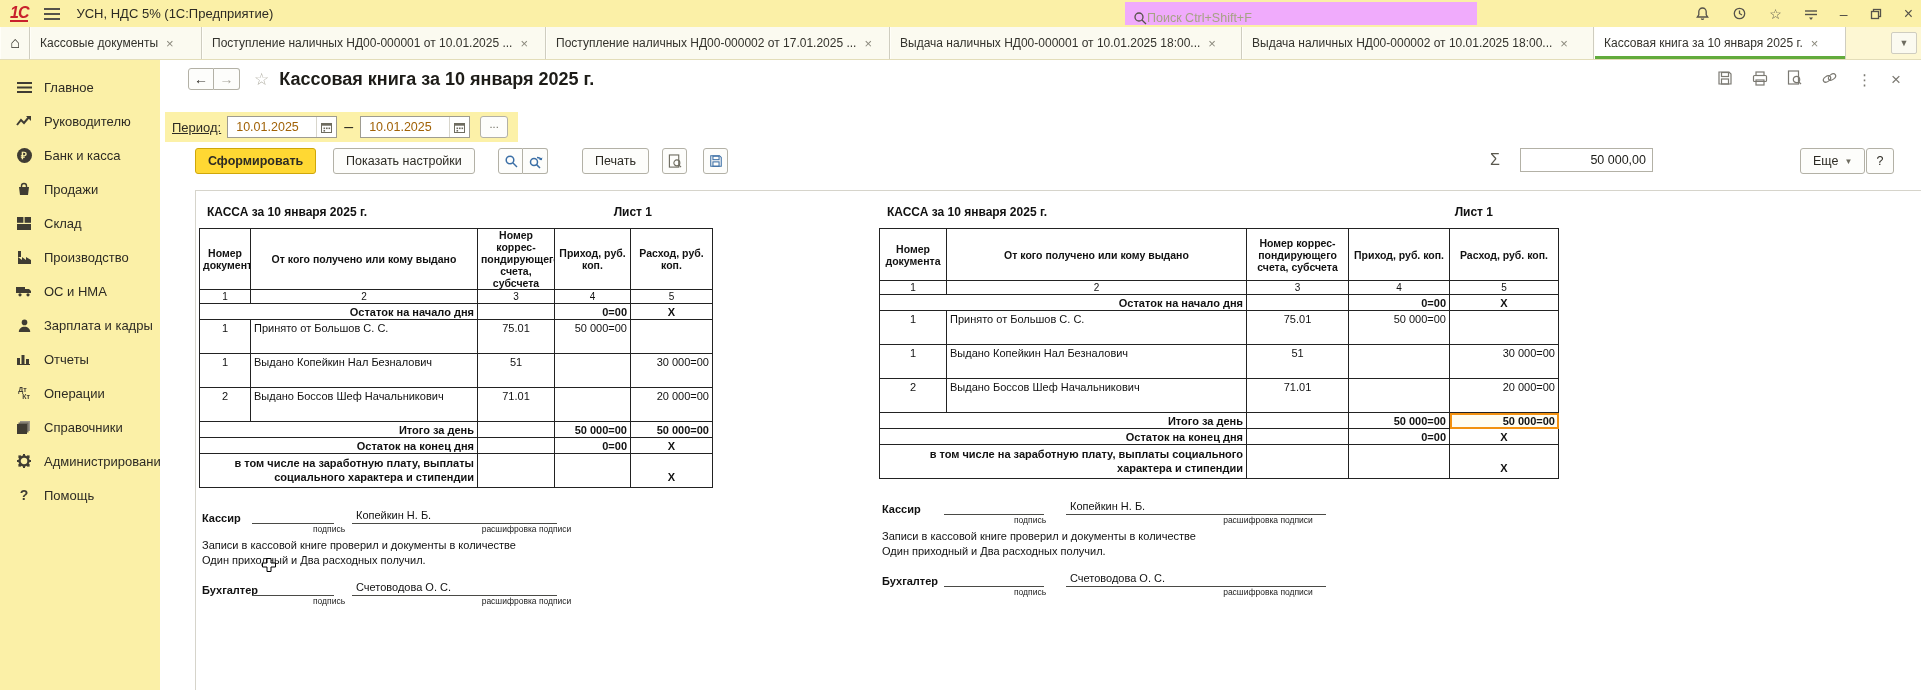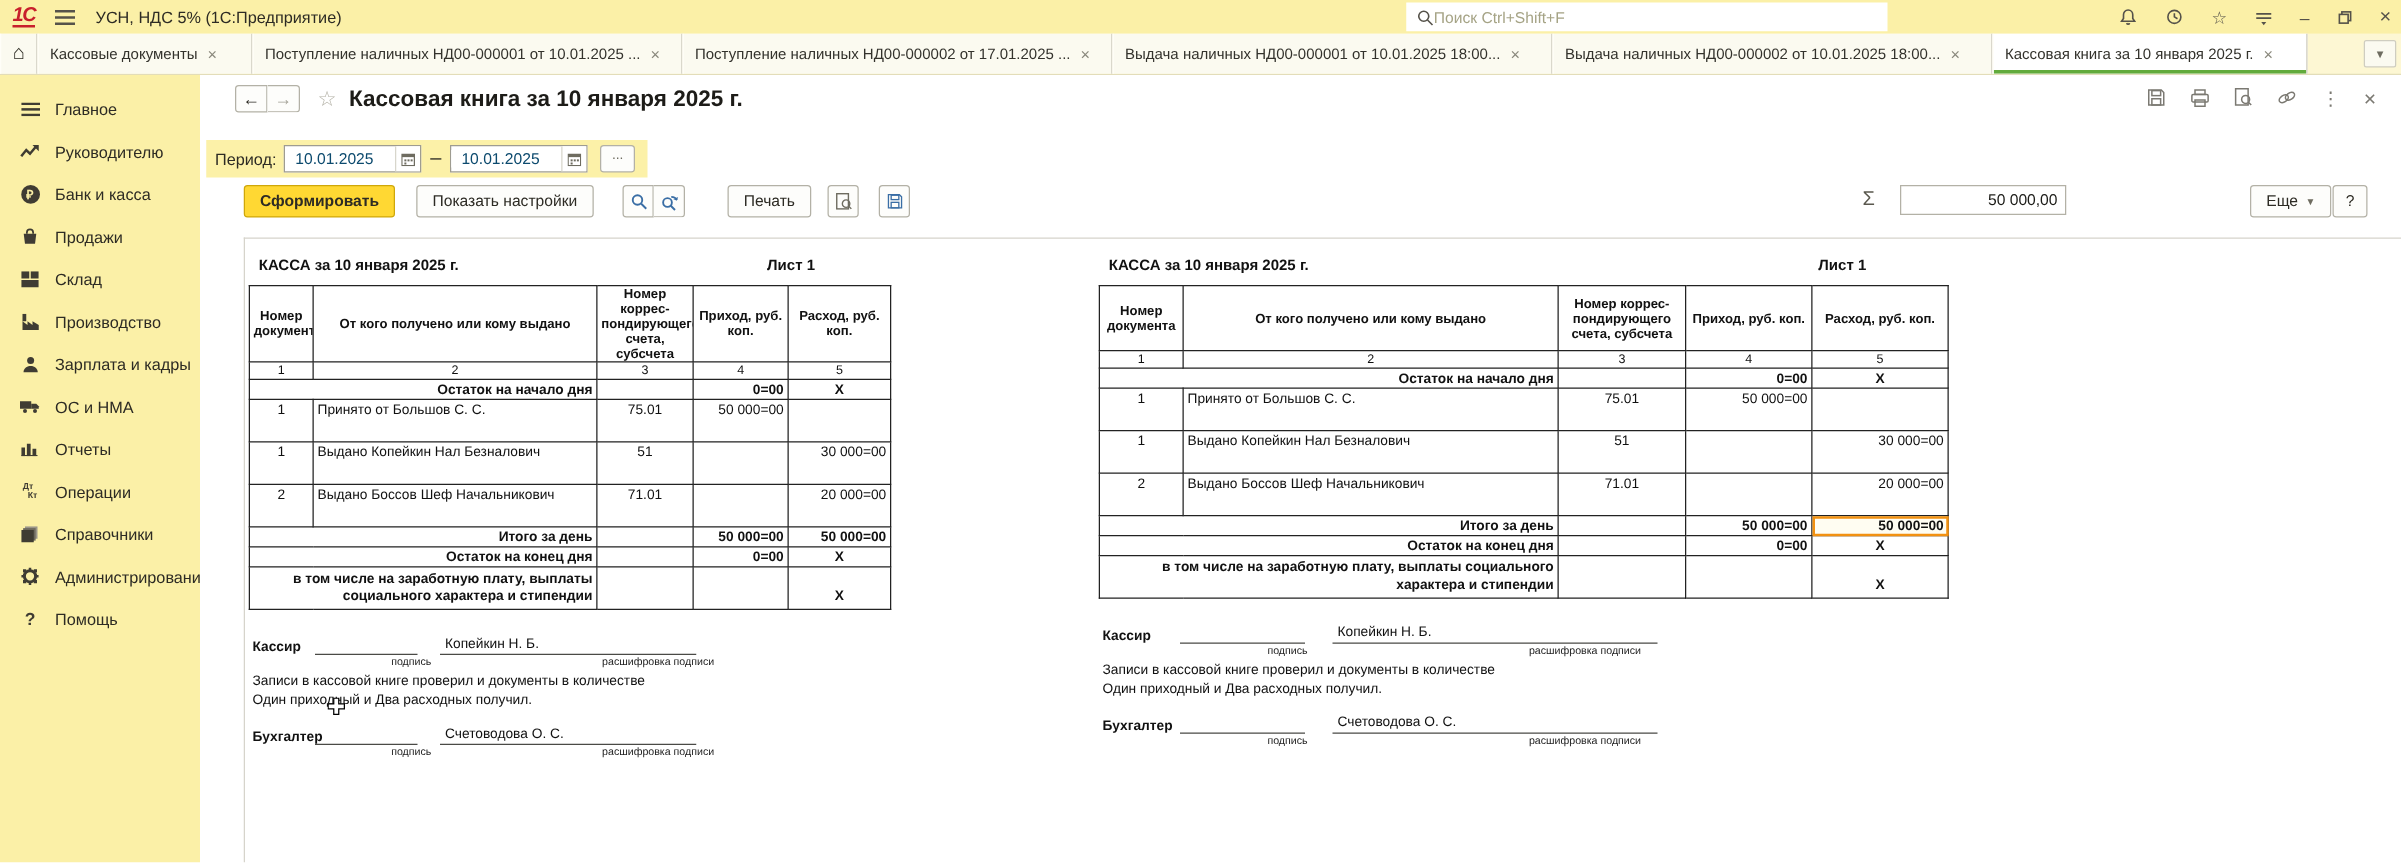--- a/index.html
+++ b/index.html
@@ -6,22 +6,22 @@
   html,body { width:1921px; height:690px; overflow:hidden;
     font-family:"Liberation Sans", sans-serif; background:#fff; color:#1c1c18; }
 
   
   .topbar { height:27px; background:#fbf0a7; display:flex; align-items:center; position:relative; }
   .logo-1c { font-weight:bold; font-style:italic; font-size:16px; color:#c8202c;
     margin-left:10px; letter-spacing:-1px; border-bottom:2px solid #c8202c; line-height:15px; }
   .burger { width:16px; height:12px; margin-left:16px; display:flex; flex-direction:column; justify-content:space-between; cursor:pointer;}
   .burger i { display:block; height:2px; background:#55524a; }
   .win-title { font-size:13px; color:#2d2b24; margin-left:16px; }
-  .searchbox { position:absolute; left:1125px; top:2px; width:385px; height:23px;
-    background:#ffffff; display:flex; align-items:center; padding-left:8px; }
+  .searchbox { position:absolute; left:1125px; top:2px; width:352px; height:23px;
+    background:#f0abfc; display:flex; align-items:flex-end; padding-left:8px; }
   .searchbox input { border:none; background:transparent; outline:none; font-size:12.5px;
     color:#6e6c58; width:330px; font-family:"Liberation Sans",sans-serif; }
   .searchbox input::placeholder { color:#a5a385; }
   .tb-icons { position:absolute; right:8px; top:0; height:27px; display:flex; align-items:center; gap:22px; }
   .tb-icons .ic { color:#55524a; font-size:14px; line-height:1; cursor:pointer; display:flex; align-items:center;}
   svg.oi { stroke:#55524a; fill:none; stroke-width:1.3; }
 
   
   .tabbar { height:33px; background:#fdf7d3; display:flex; align-items:stretch; border-bottom:1px solid #e3ddb9; }
   .tab { background:#fbfaf0; border-right:1px solid #cfcdc0; border-left:1px solid #fffef8;
@@ -59,24 +59,24 @@
   .navbtn:first-child { border-radius:3px 0 0 3px; } .navbtn.fwd { border-radius:0 3px 3px 0; }
   .fav-star { font-size:17px; color:#b3b1a6; margin:0 10px 0 14px; cursor:pointer; }
   .page-title { font-size:18px; font-weight:600; color:#1d1c18; }
   .hdr-icons { position:absolute; right:20px; top:10px; display:flex; gap:19px; align-items:center; }
   .hdr-icons .ic { cursor:pointer; color:#7b7972; font-size:15px; line-height:1;}
   .hdr-icons svg { stroke:#7b7972; fill:none; stroke-width:1.2; }
 
   
   .period-panel { position:absolute; left:5px; top:52px; height:30px; background:#fcf1a8;
     display:flex; align-items:center; padding:0 10px 0 7px; }
-  .period-label { font-size:13px; color:#2d2b24; margin-right:6px; }
+  .period-label { font-size:13px; color:#2d2b24; margin-right:6px;text-decoration:underline; }
   .date-wrap { display:flex; align-items:center; border:1px solid #9e9c91; background:#fff; height:22px; }
   .date-wrap input { border:none; outline:none; width:88px; font-size:12.5px; padding:0 8px;
-    font-family:"Liberation Sans",sans-serif; color:#0c4a6e;}
+    font-family:"Liberation Sans",sans-serif; color:#a16207;}
   .cal-btn { width:20px; height:20px; border-left:1px solid #d8d6cc; display:flex; align-items:center;
     justify-content:center; cursor:pointer; background:#fff; }
   .dash { margin:0 7px; color:#2d2b24; }
   .more-dates { width:28px; height:22px; margin-left:10px; border:1px solid #b3b1a6; border-radius:3px;
     background:#fdfdfb; color:#6e6c60; font-size:11px; display:flex; align-items:center; justify-content:center;
     cursor:pointer; padding-bottom:6px;}
 
   
   .toolbar { position:absolute; left:0; top:88px; width:100%; height:30px; }
   .btn { position:absolute; top:0; height:26px; border:1px solid #b3b1a6; border-radius:3px;
@@ -270,37 +270,37 @@
       <span class="snav-ico">
           <svg width="15" height="13" viewBox="0 0 15 13">
             <path d="M1 13V6l4 3V6l4 3V6l5 3v4z"></path>
             <rect x="1" y="0" width="3" height="6"></rect>
           </svg>
         </span>
       <span class="snav-label">Производство</span>
     </div>
     <div class="snav-item">
       <span class="snav-ico">
-          <svg width="13" height="13" viewBox="0 0 13 13">
-            <circle cx="6.5" cy="3.4" r="2.8"></circle>
-            <path d="M0.8 13c0-3.2 2.5-5.2 5.7-5.2s5.7 2 5.7 5.2z"></path>
-          </svg>
-        </span>
-      <span class="snav-label">Зарплата и кадры</span>
-    </div>
-    <div class="snav-item">
-      <span class="snav-ico">
           <svg width="16" height="12" viewBox="0 0 16 12">
             <rect x="0" y="2" width="9" height="6"></rect>
             <path d="M9 4h4l2 2v2H9z"></path>
             <circle cx="4" cy="9.8" r="1.6"></circle>
             <circle cx="12" cy="9.8" r="1.6"></circle>
           </svg>
         </span>
       <span class="snav-label">ОС и НМА</span>
+    </div>
+    <div class="snav-item">
+      <span class="snav-ico">
+          <svg width="13" height="13" viewBox="0 0 13 13">
+            <circle cx="6.5" cy="3.4" r="2.8"></circle>
+            <path d="M0.8 13c0-3.2 2.5-5.2 5.7-5.2s5.7 2 5.7 5.2z"></path>
+          </svg>
+        </span>
+      <span class="snav-label">Зарплата и кадры</span>
     </div>
     <div class="snav-item">
       <span class="snav-ico">
           <svg width="14" height="12" viewBox="0 0 14 12">
             <rect x="0" y="5" width="3" height="7"></rect>
             <rect x="4.5" y="2" width="3" height="10"></rect>
             <rect x="9" y="6" width="3" height="6"></rect>
             <rect x="0" y="11" width="13" height="1"></rect>
           </svg>
         </span>

